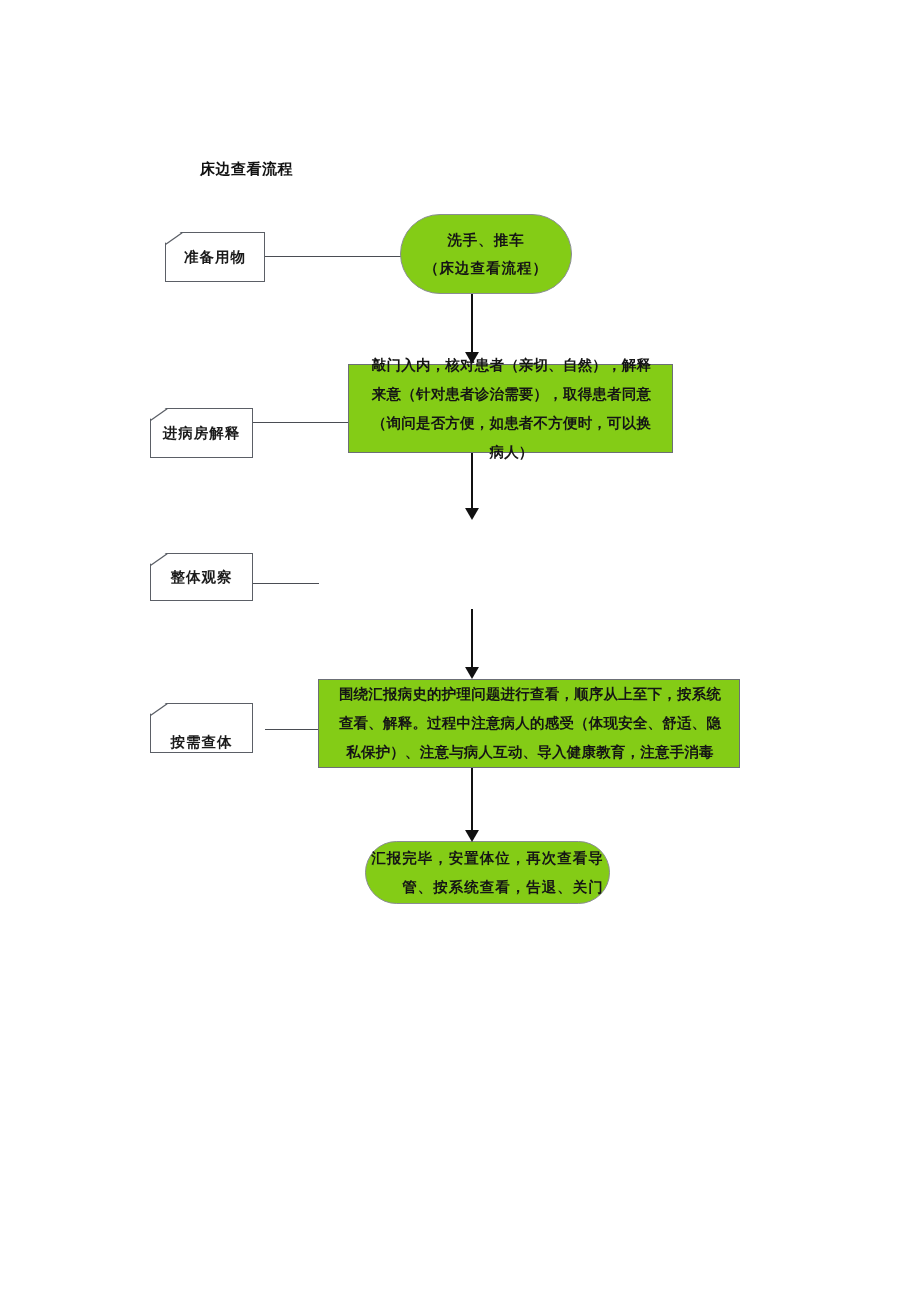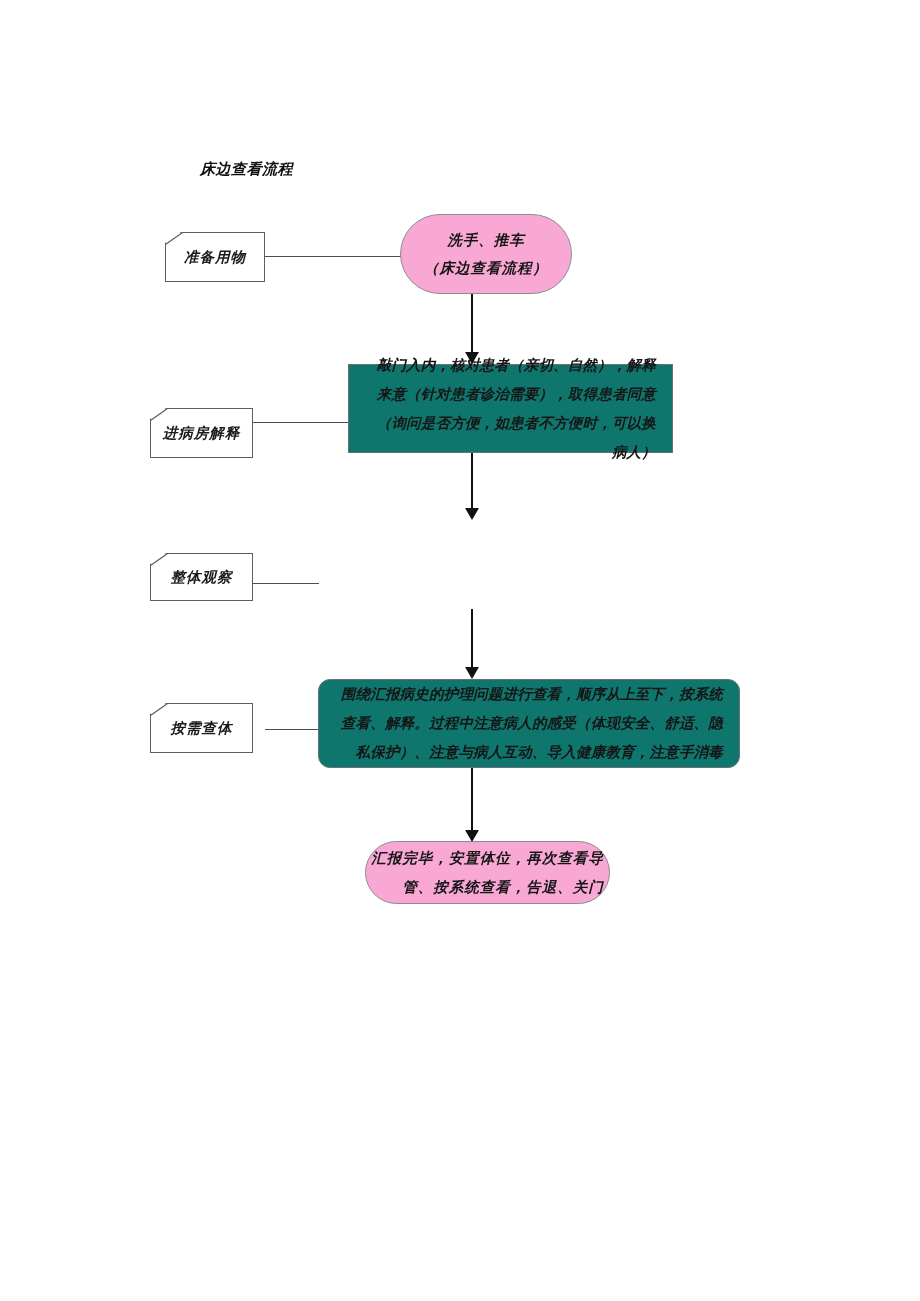--- a/index.html
+++ b/index.html
@@ -14,21 +14,20 @@
     font-family: "Liberation Serif", "DejaVu Serif", serif;
     color: #1a1a1a;
     overflow: hidden;
   }
 
   #canvas {
     position: absolute;
     left: 0; top: 0;
     width: 735px;
     height: 1301px;
-    font-style: italic;
   }
 
   
   .page-title {
     position: absolute;
     left: 200px;
     top: 160px;
     font-family: "Liberation Sans", "DejaVu Sans", sans-serif;
     font-size: 15px;
     font-weight: 700;
@@ -60,39 +59,39 @@
     width: 18px;
     height: 13px;
     pointer-events: none;
   }
 
   
   .process-box {
     position: absolute;
     box-sizing: border-box;
     border: 1.2px solid #6c6f76;
-    background: #0f766e;
+    background: #84cc16;
     padding: 10px 16px 10px 18px;
     font-size: 14.5px;
     font-weight: 700;
     line-height: 2.0;
     color: #151515;
     letter-spacing: 0.2px;
-    text-align: right;
+    text-align: center;
     display: flex;
     align-items: center;
   }
   .process-box > span { display: block; width: 100%; }
 
   
   .stadium {
     position: absolute;
     box-sizing: border-box;
     border: 1.2px solid #8a8d93;
-    background: #f9a8d4;
+    background: #84cc16;
     border-radius: 999px;
     font-size: 14.5px;
     font-weight: 700;
     line-height: 1.95;
     color: #151515;
     letter-spacing: 1px;
     display: flex;
     align-items: center;
     justify-content: center;
     text-align: center;
@@ -151,30 +150,30 @@
   <div class="note-label" style="left:150px; top:553px; width:103px; height:48px;text-align:right;">
     <svg class="note-fold" viewBox="0 0 18 13">
       <path d="M0.8 12.2 L17.2 0.8" stroke="#5b5f66" stroke-width="1.3" fill="none"></path>
     </svg>
     <span>整体观察</span>
   </div>
 
   <div class="h-connector" style="left:253px; top:583px; width:66px;"></div>
 
 
-  <div class="note-label" style="left:150px; top:703px; width:103px; height:50px;">
+  <div class="note-label" style="left:150px; top:703px; width:103px; height:50px;align-items:flex-end;">
     <svg class="note-fold" viewBox="0 0 18 13">
       <path d="M0.8 12.2 L17.2 0.8" stroke="#5b5f66" stroke-width="1.3" fill="none"></path>
     </svg>
     <span>按需查体</span>
   </div>
 
   <div class="h-connector" style="left:265px; top:729px; width:54px;"></div>
 
-  <div class="process-box" style="left:318px; top:679px; width:422px; height:89px;border-radius:12px;">
+  <div class="process-box" style="left:318px; top:679px; width:422px; height:89px;">
     <span>围绕汇报病史的护理问题进行查看，顺序从上至下，按系统查看、解释。过程中注意病人的感受（体现安全、舒适、隐私保护）、注意与病人互动、导入健康教育，注意手消毒</span>
   </div>
 
   <div class="stadium" style="left:365px; top:841px; width:245px; height:63px;text-align:right;">
     <span>
       <span>汇报完毕，安置体位，再次查看导</span><br>
       <span>管、按系统查看，告退、关门</span>
     </span>
   </div>
 

